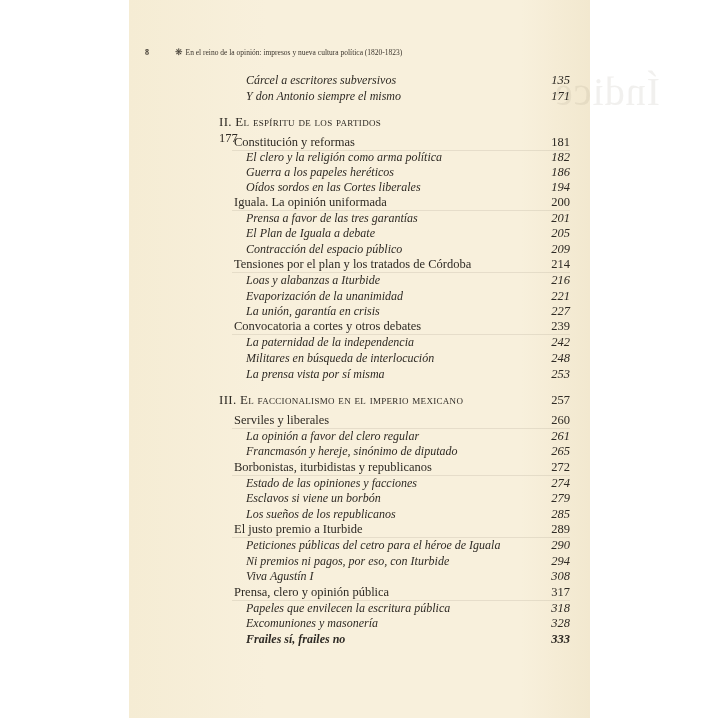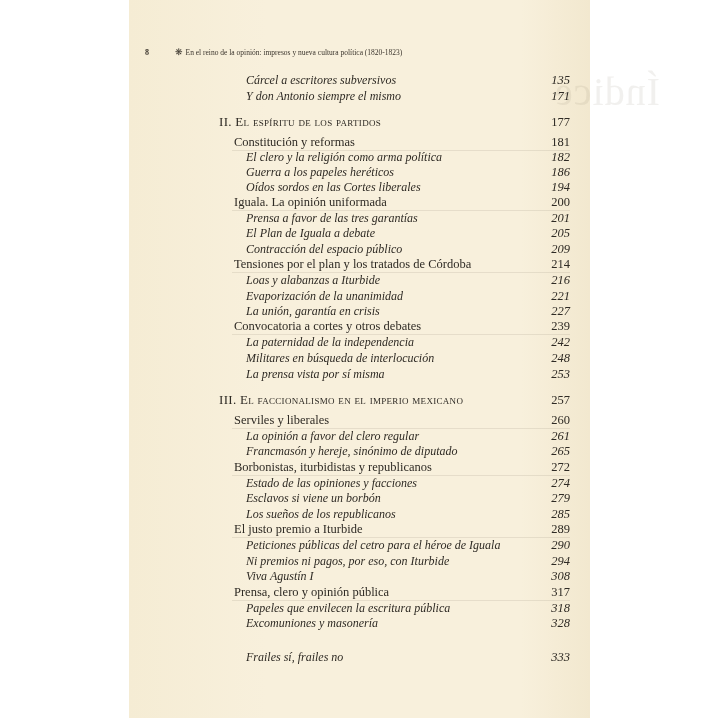--- a/index.html
+++ b/index.html
@@ -52,21 +52,21 @@
 
 <div id="toc" class="toc">
     <div class="row lvl2" style="top: 72px;">
       <span class="title">Cárcel a escritores subversivos</span>
       <span class="num">135</span>
     </div>
     <div class="row lvl2" style="top: 88px;">
       <span class="title">Y don Antonio siempre el mismo</span>
       <span class="num">171</span>
     </div>
-    <div class="row chap" style="top: 114px;">
+    <div class="row chap" style="top: 114px; flex-direction: column;">
       <span class="title">II. El espíritu de los partidos</span>
       <span class="num">177</span>
     </div>
     <div class="row lvl1" style="top: 134px;">
       <span class="title">Constitución y reformas</span>
       <span class="num">181</span>
     </div>
     <div class="row lvl2" style="top: 149px;">
       <span class="title">El clero y la religión como arma política</span>
       <span class="num">182</span>
@@ -180,21 +180,21 @@
       <span class="num">317</span>
     </div>
     <div class="row lvl2" style="top: 600px;">
       <span class="title">Papeles que envilecen la escritura pública</span>
       <span class="num">318</span>
     </div>
     <div class="row lvl2" style="top: 615px;">
       <span class="title">Excomuniones y masonería</span>
       <span class="num">328</span>
     </div>
-    <div class="row lvl2" style="top: 649px;">
+    <div class="row lvl2" style="top: 631px; font-weight: bold;">
       <span class="title">Frailes sí, frailes no</span>
       <span class="num">333</span>
     </div>
   </div>
 
 <div class="rule" style="top: 150px;"></div>
 <div class="rule" style="top: 210px;"></div>
 <div class="rule" style="top: 272px;"></div>
 <div class="rule" style="top: 334px;"></div>
 <div class="rule" style="top: 428px;"></div>

